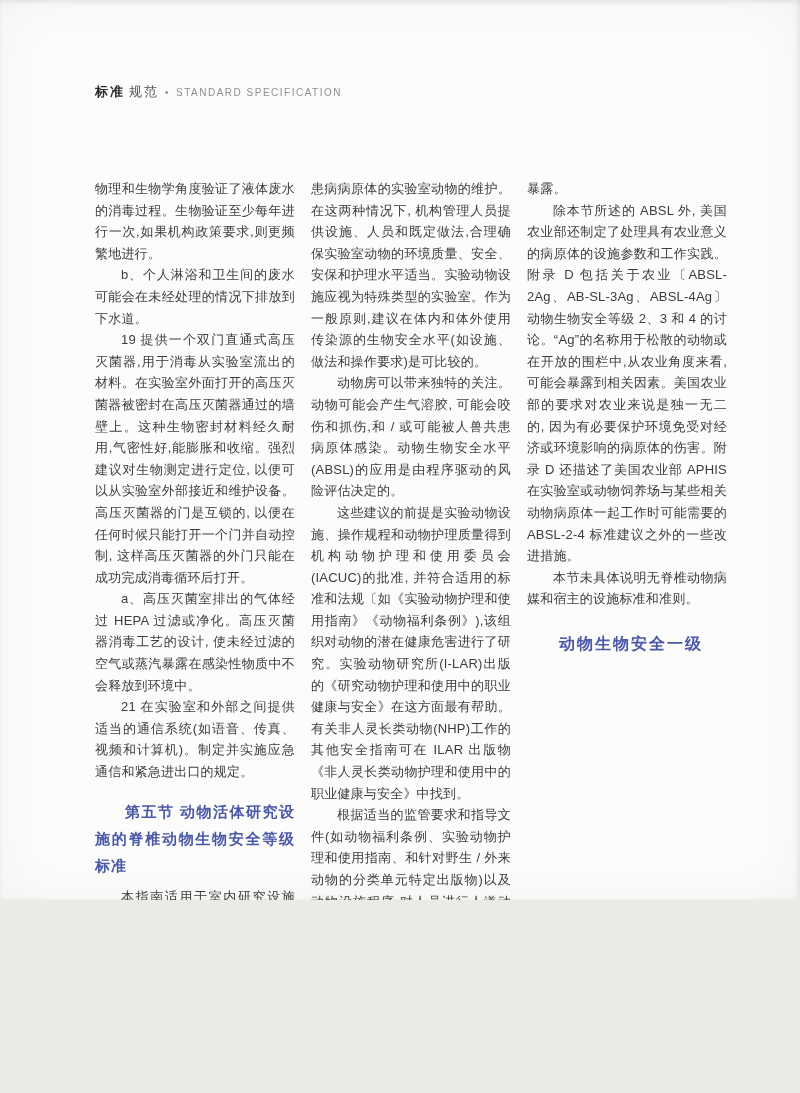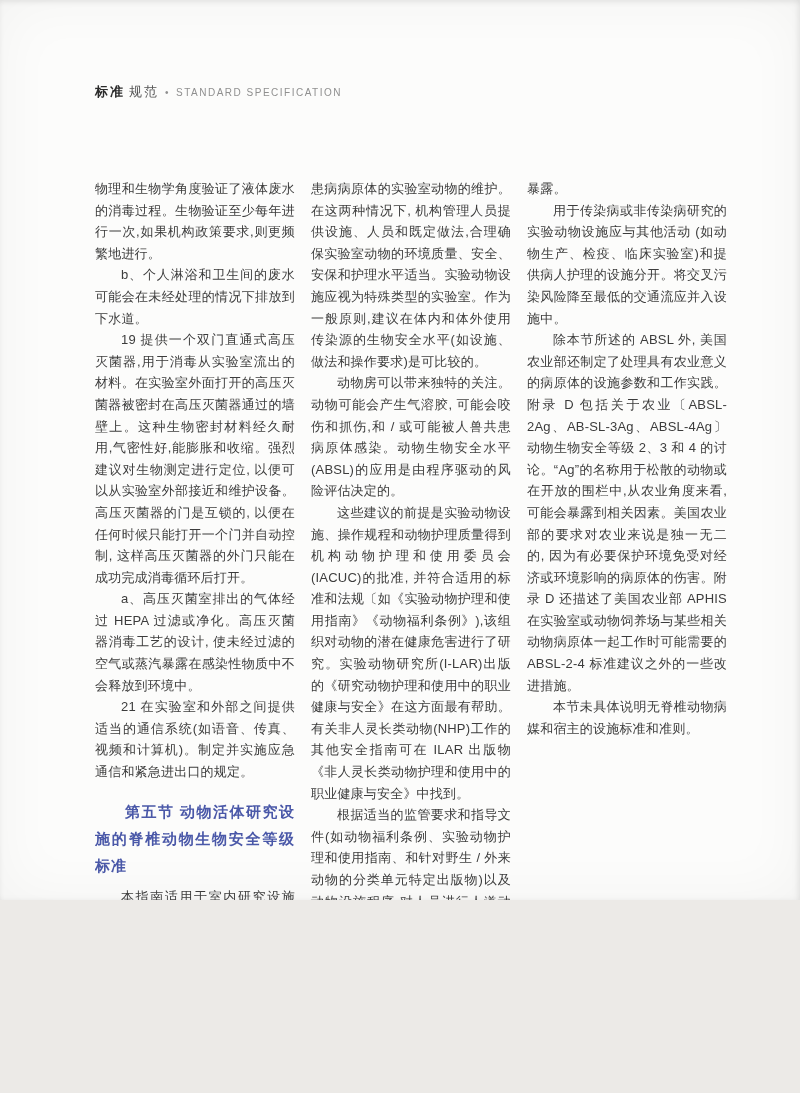--- a/index.html
+++ b/index.html
@@ -137,23 +137,23 @@
         <p class="blk body">本指南适用于室内研究设施 (例如,动物研究设施)中实验感染动物的使用, 并适用于可能自然藏匿人兽共</p>
       </div>
     <div class="col">
         <p class="blk body-cont">患病病原体的实验室动物的维护。在这两种情况下, 机构管理人员提供设施、人员和既定做法,合理确保实验室动物的环境质量、安全、安保和护理水平适当。实验动物设施应视为特殊类型的实验室。作为一般原则,建议在体内和体外使用传染源的生物安全水平(如设施、做法和操作要求)是可比较的。</p>
         <p class="blk body">动物房可以带来独特的关注。动物可能会产生气溶胶, 可能会咬伤和抓伤,和 / 或可能被人兽共患病原体感染。动物生物安全水平(ABSL)的应用是由程序驱动的风险评估决定的。</p>
         <p class="blk body">这些建议的前提是实验动物设施、操作规程和动物护理质量得到机构动物护理和使用委员会(IACUC)的批准, 并符合适用的标准和法规〔如《实验动物护理和使用指南》《动物福利条例》),该组织对动物的潜在健康危害进行了研究。实验动物研究所(I-LAR)出版的《研究动物护理和使用中的职业健康与安全》在这方面最有帮助。有关非人灵长类动物(NHP)工作的其他安全指南可在 ILAR 出版物《非人灵长类动物护理和使用中的职业健康与安全》中找到。</p>
         <p class="blk body">根据适当的监管要求和指导文件(如动物福利条例、实验动物护理和使用指南、和针对野生 / 外来动物的分类单元特定出版物)以及动物设施程序,对人员进行人道动物护理和处理方面的专门培训, 并由对潜在危险和实验动物程序有足够了解的个人监督。这包括正确使用工程控制措施的培训,包括生物安全柜(BSC)或超净台,以及风险评估确定的适用于 ABSL 的个人防护设备 (PPE)。生物安全官员(BSO)、IBC 或同等人员和 / 或其他适用的委员会负责审查程序和政策, 以保护操作和照料动物的人员免受危险</p>
       </div>
     <div class="col">
         <p class="blk body-cont">暴露。</p>
-        <p class="blk body">用于传染病或非传染病研究的实验动物设施应与其他活动 (如动物生产、检疫、临床实验室)和提供病人护理的设施分开。将交叉污染风险降至最低的交通流应并入设施中。</p>
         <p class="blk body">除本节所述的 ABSL 外, 美国农业部还制定了处理具有农业意义的病原体的设施参数和工作实践。附录 D 包括关于农业〔ABSL-2Ag、AB-SL-3Ag、ABSL-4Ag〕动物生物安全等级 2、3 和 4 的讨论。“Ag”的名称用于松散的动物或在开放的围栏中,从农业角度来看, 可能会暴露到相关因素。美国农业部的要求对农业来说是独一无二的, 因为有必要保护环境免受对经济或环境影响的病原体的伤害。附录 D 还描述了美国农业部 APHIS 在实验室或动物饲养场与某些相关动物病原体一起工作时可能需要的 ABSL-2-4 标准建议之外的一些改进措施。</p>
         <p class="blk body">本节未具体说明无脊椎动物病媒和宿主的设施标准和准则。</p>
+        <p class="blk subheading">动物生物安全一级</p>
       </div>
   </div>
 
   <div id="footer">
     <div id="page-number-badge">66</div>
     <div id="brand">现代资讯</div>
     <div id="issue">|2022</div>
   </div>
 
 </div>

